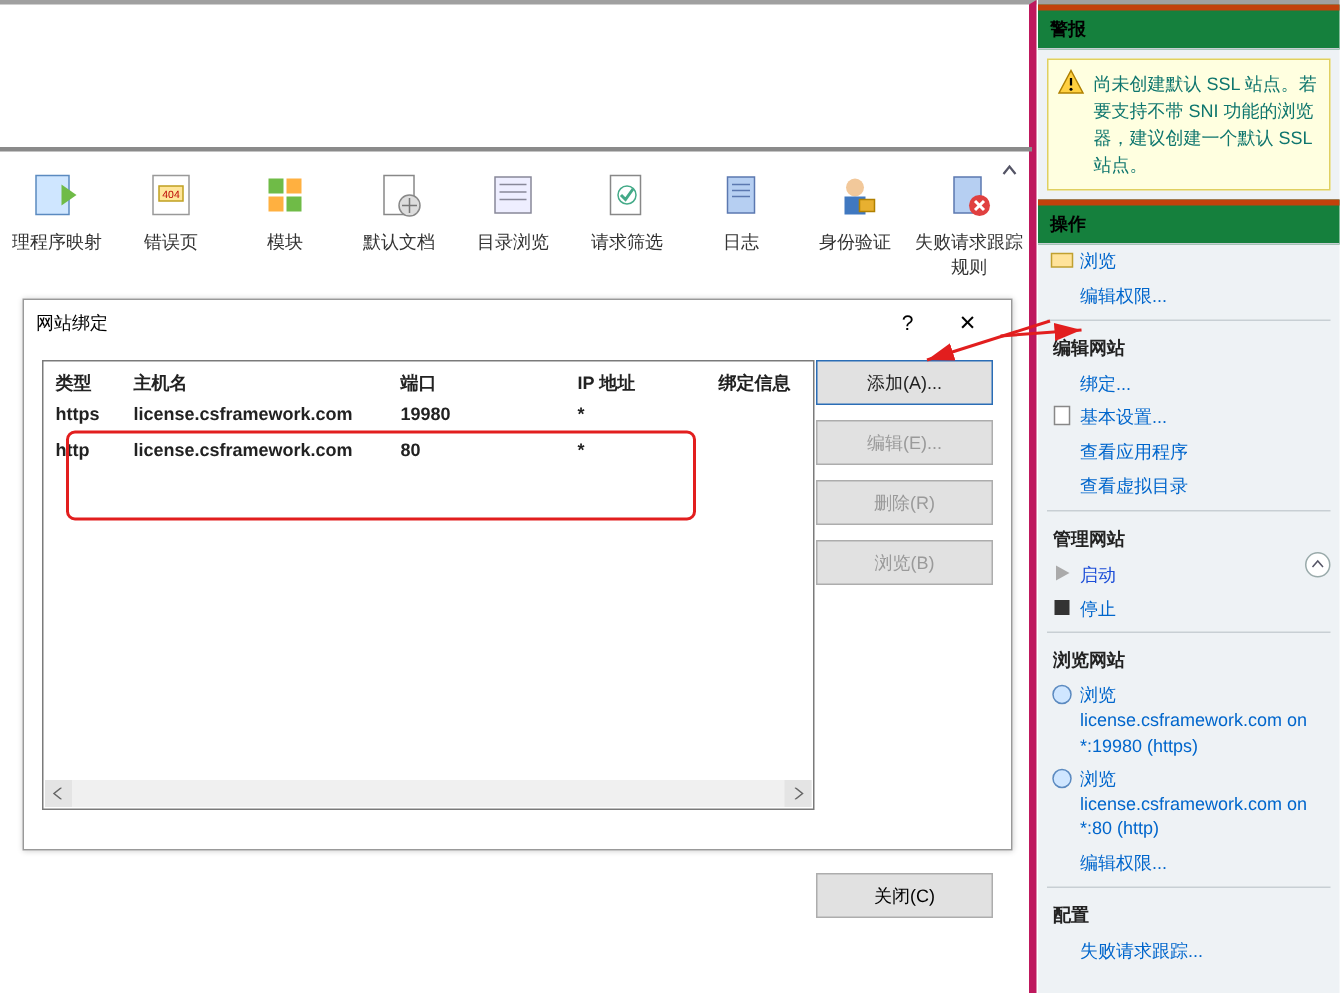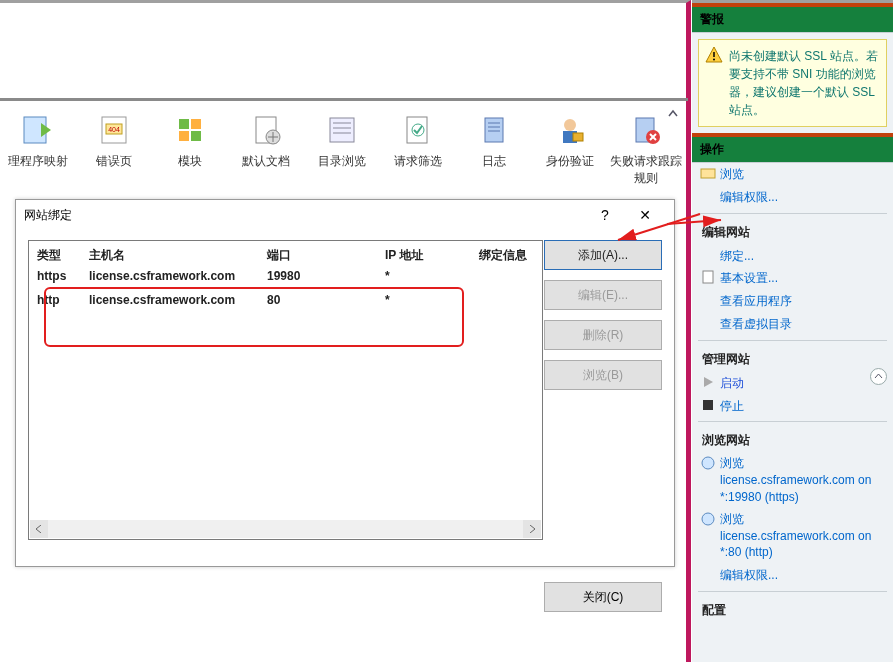--- a/index.html
+++ b/index.html
@@ -530,20 +530,23 @@
   </div>
   <div class="action-link" style="padding-top:0;">
       <span>license.csframework.com on *:80 (http)</span>
     </div>
   <div class="action-link">
       <span>编辑权限...</span>
     </div>
 
   <div class="sep"></div>
   <div class="action-section-title">配置</div>
+  <div class="action-link">
+      <span>失败请求跟踪...</span>
+    </div>
 
 </div>
 
 <div class="arrow" style="left:612px;top:212px;">
   <svg width="90" height="30">
       <defs>
         <marker id="ah1" markerWidth="10" markerHeight="10" refX="9" refY="3" orient="auto">
           <path d="M0,0 L9,3 L0,6 Z" fill="#e21e1e"></path>
         </marker>
       </defs>

